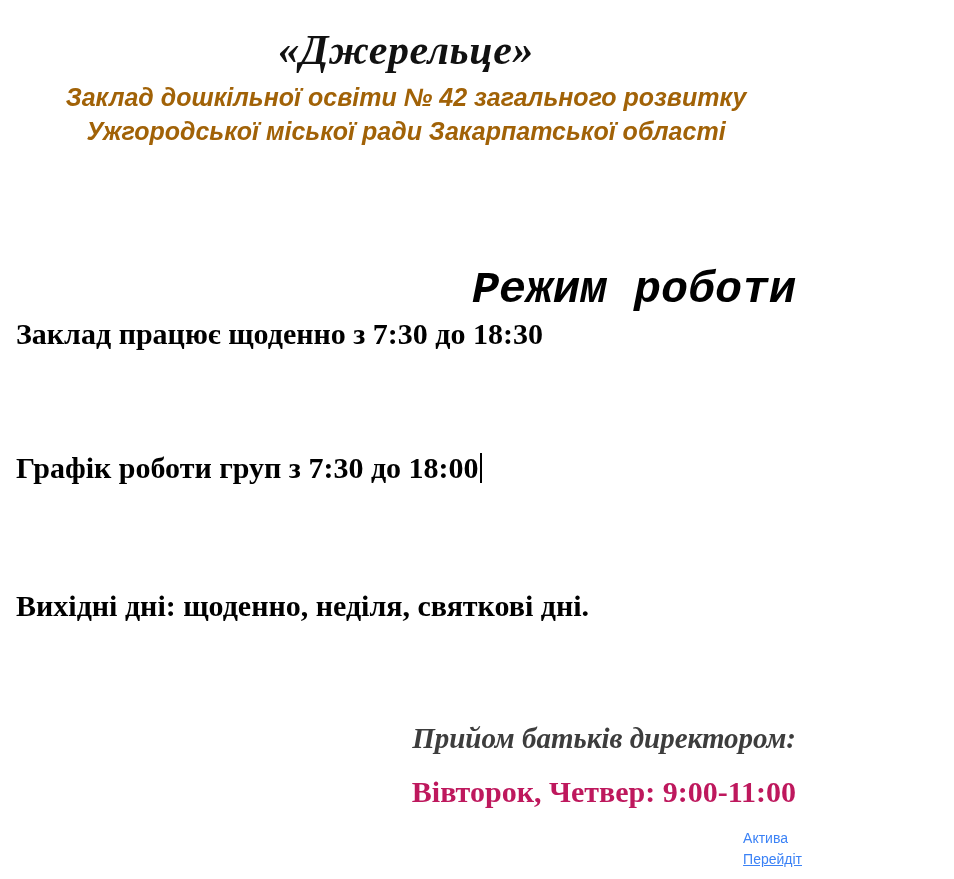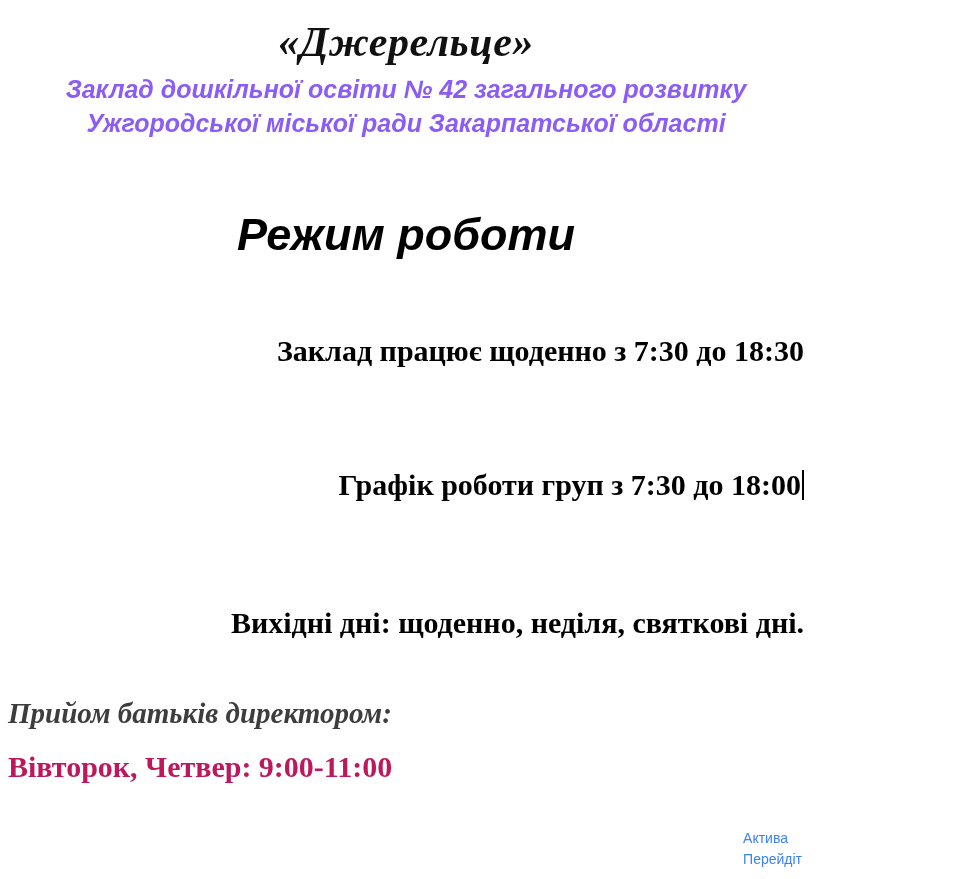--- a/index.html
+++ b/index.html
@@ -14,21 +14,21 @@
     color: #000000;
     overflow: hidden;
     position: relative;
   }
 
   .page {
     width: 812px;
     height: 879px;
     position: relative;
     box-sizing: border-box;
-    padding: 8px;
+    padding: 16px;
   }
 
   .header-block {
     text-align: center;
     padding-top: 12px;
   }
 
   .org-name {
     font-family: "Liberation Serif", serif;
     font-weight: bold;
@@ -38,42 +38,41 @@
     color: #111111;
     letter-spacing: 0.5px;
   }
 
   .org-sub {
     font-family: "Liberation Sans", sans-serif;
     font-weight: bold;
     font-style: italic;
     font-size: 25px;
     line-height: 1.35;
-    color: #8b5cf6;
+    color: #a16207;
     margin-top: 8px;
   }
 
   .org-sub .line2 {
     display: block;
     font-style: italic;
   }
 
   .section-title {
-    text-align: center;
-    font-family: Liberation Sans, sans-serif;
+    text-align: right;
+    font-family: Liberation Mono, monospace;
     font-weight: bold;
     font-style: italic;
     font-size: 45px;
     color: #000000;
-    margin-top: 68px;
+    margin-top: 116px;
   }
 
   .schedule {
-    margin-top: 72px;
-    text-align: right;
+    text-align: left;
   }
 
   .schedule-line {
     font-family: "Liberation Serif", serif;
     font-weight: bold;
     font-size: 30px;
     color: #000000;
     line-height: 1.2;
   }
 
@@ -85,22 +84,22 @@
   .caret {
     display: inline-block;
     width: 2px;
     height: 30px;
     background: #000000;
     vertical-align: -5px;
     margin-left: 1px;
   }
 
   .reception {
-    margin-top: 56px;
-    text-align: left;
+    margin-top: 98px;
+    text-align: right;
   }
 
   .reception-title {
     font-family: "Liberation Serif", serif;
     font-weight: bold;
     font-style: italic;
     font-size: 29px;
     color: #3d3d3d;
   }
 
@@ -116,21 +115,21 @@
     position: absolute;
     right: 10px;
     bottom: 10px;
     text-align: left;
     font-family: "Liberation Sans", sans-serif;
     font-size: 14px;
     line-height: 1.45;
     color: #3b82f6;
   }
   .watermark .w1 { display: block; }
-  .watermark .w2 { display: block; }
+  .watermark .w2 { display: block; text-decoration: underline; }
 </style>
 </head>
 <body>
 
 <div class="page">
 
   <div class="header-block">
     <div class="org-name">«Джерельце»</div>
     <div class="org-sub">
       <span class="line1">Заклад дошкільної освіти № 42 загального розвитку</span>

